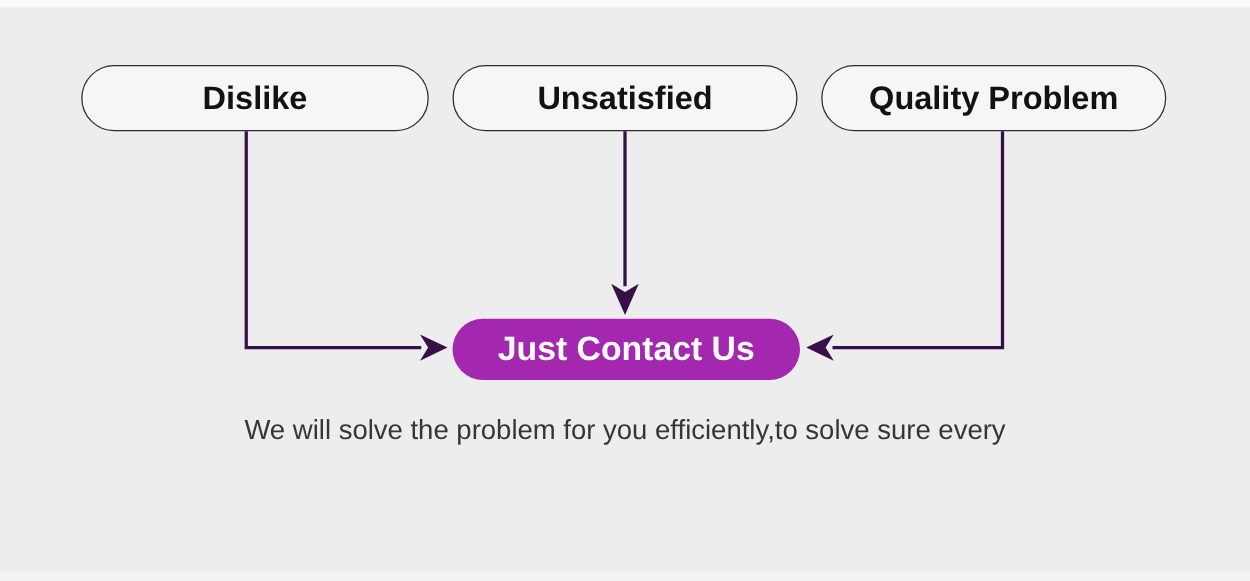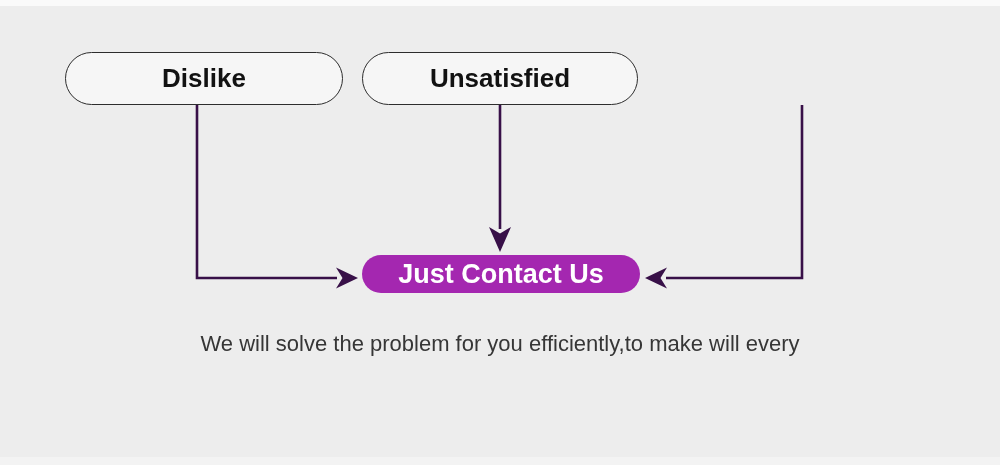--- a/index.html
+++ b/index.html
@@ -66,21 +66,21 @@
   }
   .arrow-head {
     fill: var(--arrow-color, #381048);
     stroke: none;
   }
   .cta {
     position: absolute;
     left: 362px;
     top: 255px;
     width: 278px;
-    height: 38px;
+    height: 49px;
     border-radius: 28px;
     background: var(--button-fill, #a427b0);
     display: flex;
     align-items: center;
     justify-content: center;
     cursor: pointer;
   }
   .cta-label {
     font-size: 27px;
     font-weight: 700;
@@ -106,36 +106,39 @@
   <div class="strip top"></div>
 
   <div class="pill pill-0">
     <span class="pill-label">Dislike</span>
   </div>
 
   <div class="pill pill-1">
     <span class="pill-label">Unsatisfied</span>
   </div>
 
+  <div class="pill pill-2">
+    <span class="pill-label">Quality Problem</span>
+  </div>
 
   <svg class="arrows" viewBox="0 0 1000 465" xmlns="http://www.w3.org/2000/svg">
 
     <path class="arrow-line" d="M197 105 V278 H337"></path>
     <polygon class="arrow-head" points="358,278 336,267.5 342.5,278 336,288.5"></polygon>
 
     <path class="arrow-line" d="M500 105 V229"></path>
     <polygon class="arrow-head" points="500,252 489,227 500,233.5 511,227"></polygon>
 
     <path class="arrow-line" d="M802 105 V278 H666"></path>
     <polygon class="arrow-head" points="645,278 667,267.5 660.5,278 667,288.5"></polygon>
   </svg>
 
   <div class="cta">
     <span class="cta-label">Just Contact Us</span>
   </div>
 
   <div class="caption">
-    <div>We will solve the problem for you efficiently,to make will every</div>
+    <div>We will solve the problem for you efficiently,to solve sure every</div>
   </div>
 
   <div class="strip bottom"></div>
 
 </div>
 
 </body></html>

